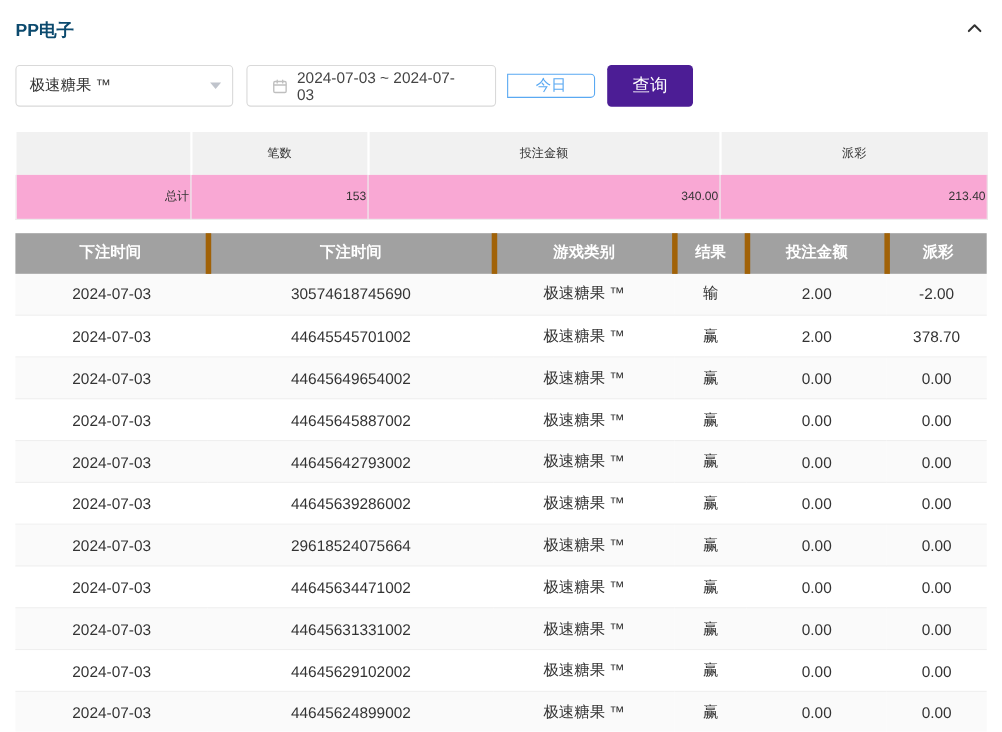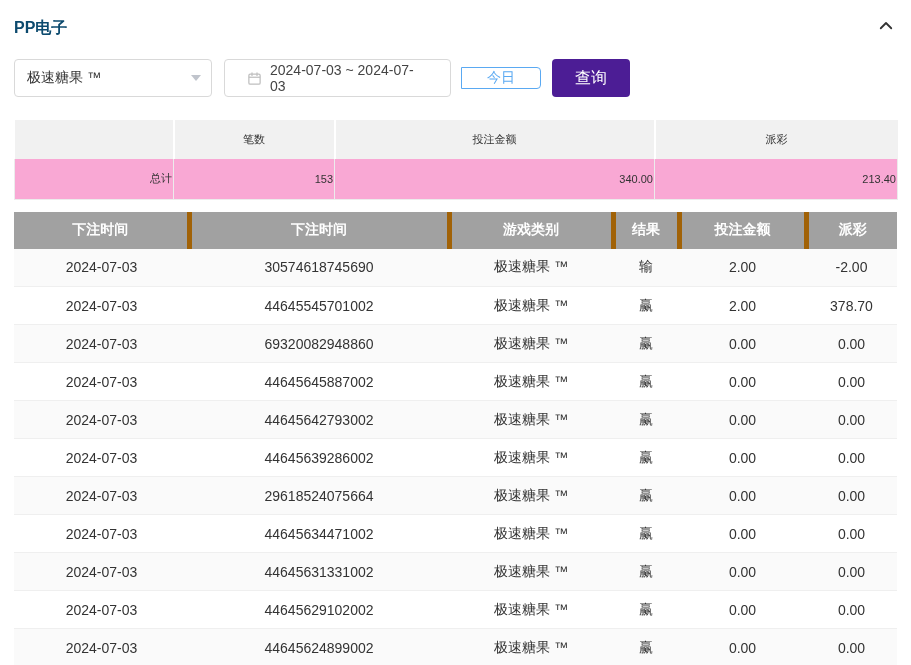--- a/index.html
+++ b/index.html
@@ -180,21 +180,21 @@
       <td>2024-07-03</td>
       <td>44645545701002</td>
       <td>极速糖果 ™</td>
       <td>赢</td>
       <td>2.00</td>
       <td>378.70</td>
     </tr>
 
     <tr>
       <td>2024-07-03</td>
-      <td>69320082948860</td>
+      <td>44645649654002</td>
       <td>极速糖果 ™</td>
       <td>赢</td>
       <td>0.00</td>
       <td>0.00</td>
     </tr>
 
     <tr>
       <td>2024-07-03</td>
       <td>44645645887002</td>
       <td>极速糖果 ™</td>

